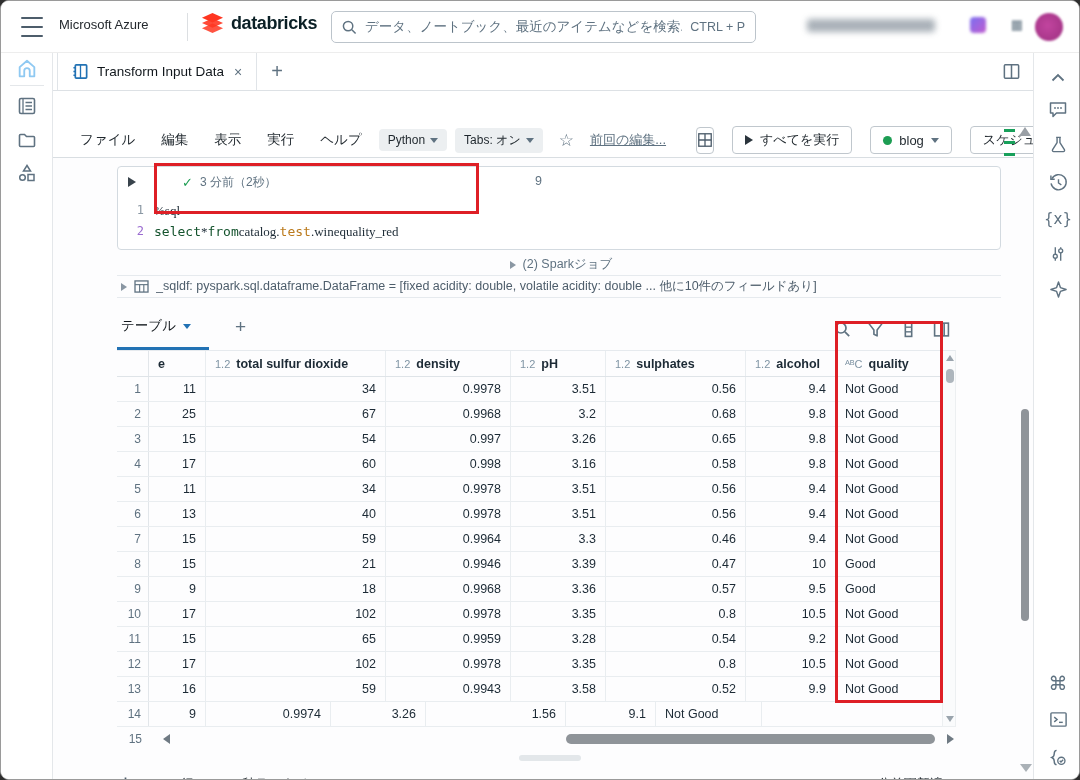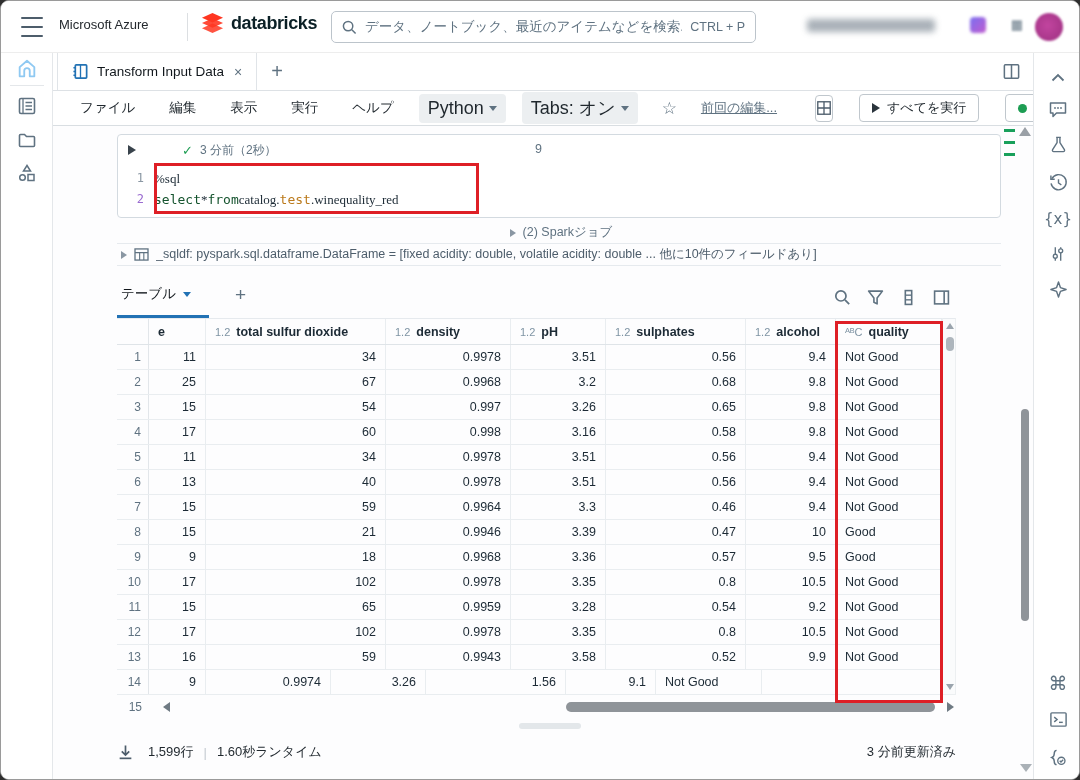--- a/index.html
+++ b/index.html
@@ -32,23 +32,23 @@
 
   
   .tab-row { height:38px; display:flex; align-items:stretch; border-bottom:1px solid #dde1e5; background:#fff; }
   .nb-tab { display:flex; align-items:center; gap:8px; padding:0 12px 0 14px; margin-left:4px; border-left:1px solid #e0e4e8; border-right:1px solid #e0e4e8; background:#fff; cursor:pointer; }
   .nb-tab-label { font-size:13.5px; color:#11171c; }
   .tab-close { color:#5f7281; font-size:14px; cursor:pointer; padding:0 2px; }
   .tab-plus { font-size:20px; color:#5f7281; display:flex; align-items:center; padding:0 14px; cursor:pointer; }
   .tab-row-right { margin-left:auto; display:flex; align-items:center; padding-right:12px; }
 
   
-  .menu-row { height:35px; display:flex; align-items:center; padding-left:18px; border-bottom:1px solid #d9dee2; gap:16px; background:#fff; }
+  .menu-row { height:35px; display:flex; align-items:center; padding-left:18px; border-bottom:1px solid #d9dee2; gap:8px; background:#fff;margin-top:32px; }
   .menu-item { font-size:13.5px; color:#1f272d; padding:4px 9px; border-radius:4px; cursor:pointer; white-space:nowrap; }
-  .pill { background:#eceff1; border-radius:4px; padding:4px 9px; font-size:18px; color:#1f272d; display:flex; align-items:center; gap:5px; cursor:pointer; white-space:nowrap; }
+  .pill { background:#eceff1; border-radius:4px; padding:4px 9px; font-size:12px; color:#1f272d; display:flex; align-items:center; gap:5px; cursor:pointer; white-space:nowrap; }
   .caret { width:0; height:0; border-left:4px solid transparent; border-right:4px solid transparent; border-top:5px solid #5f7281; display:inline-block; }
   .star { font-size:17px; color:#5f7281; padding:0 8px; cursor:pointer; }
   .last-edit { font-size:13px; color:#5f7281; text-decoration:underline; cursor:pointer; margin-right:10px; white-space:nowrap; }
   .sq-btn { width:27px; height:27px; border:1px solid #c0c7cd; border-radius:4px; display:flex; align-items:center; justify-content:center; background:#fff; cursor:pointer; margin-left:12px; }
   .btn { height:28px; border:1px solid #c0c7cd; border-radius:4px; background:#fff; display:flex; align-items:center; gap:7px; padding:0 12px; font-size:13px; color:#1f272d; cursor:pointer; margin-left:10px; white-space:nowrap; }
   .green-dot { width:9px; height:9px; border-radius:50%; background:#1d9d53; }
   .play-glyph { width:0; height:0; border-top:5px solid transparent; border-bottom:5px solid transparent; border-left:8px solid #2a343c; }
 
   
   .notebook { position:relative; flex:1; background:#fdfdfe; padding-left:64px; overflow:hidden; }

